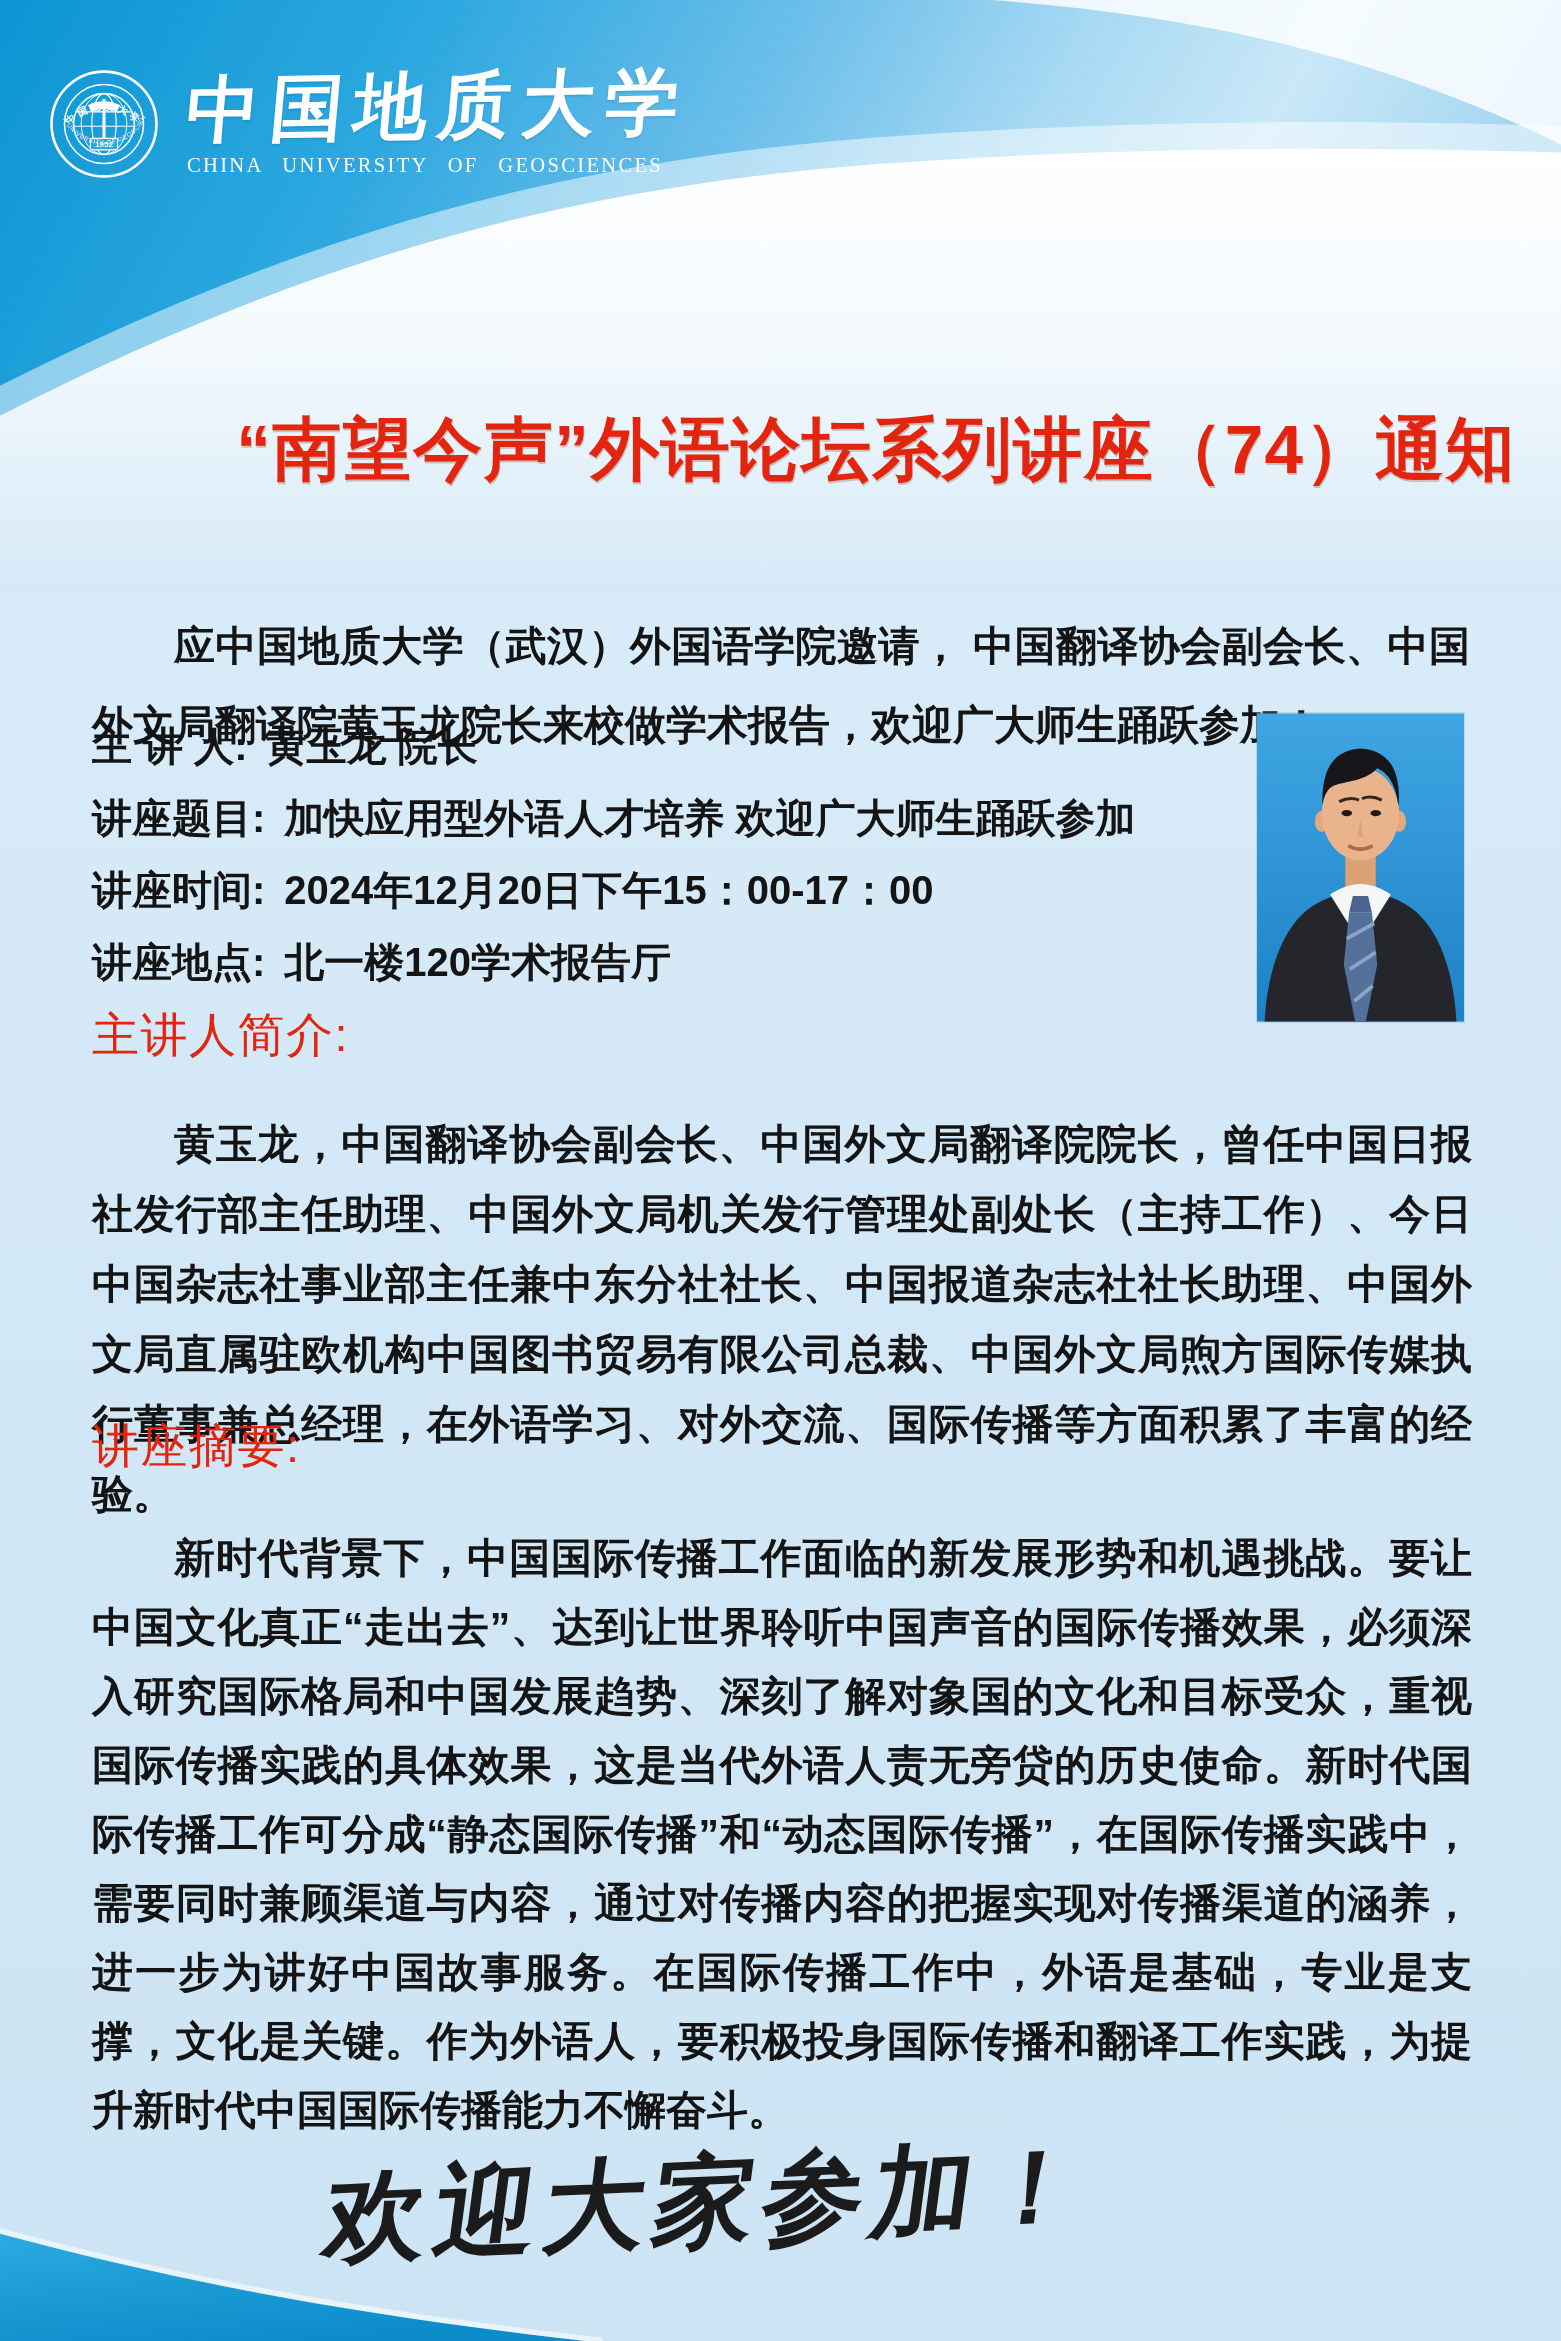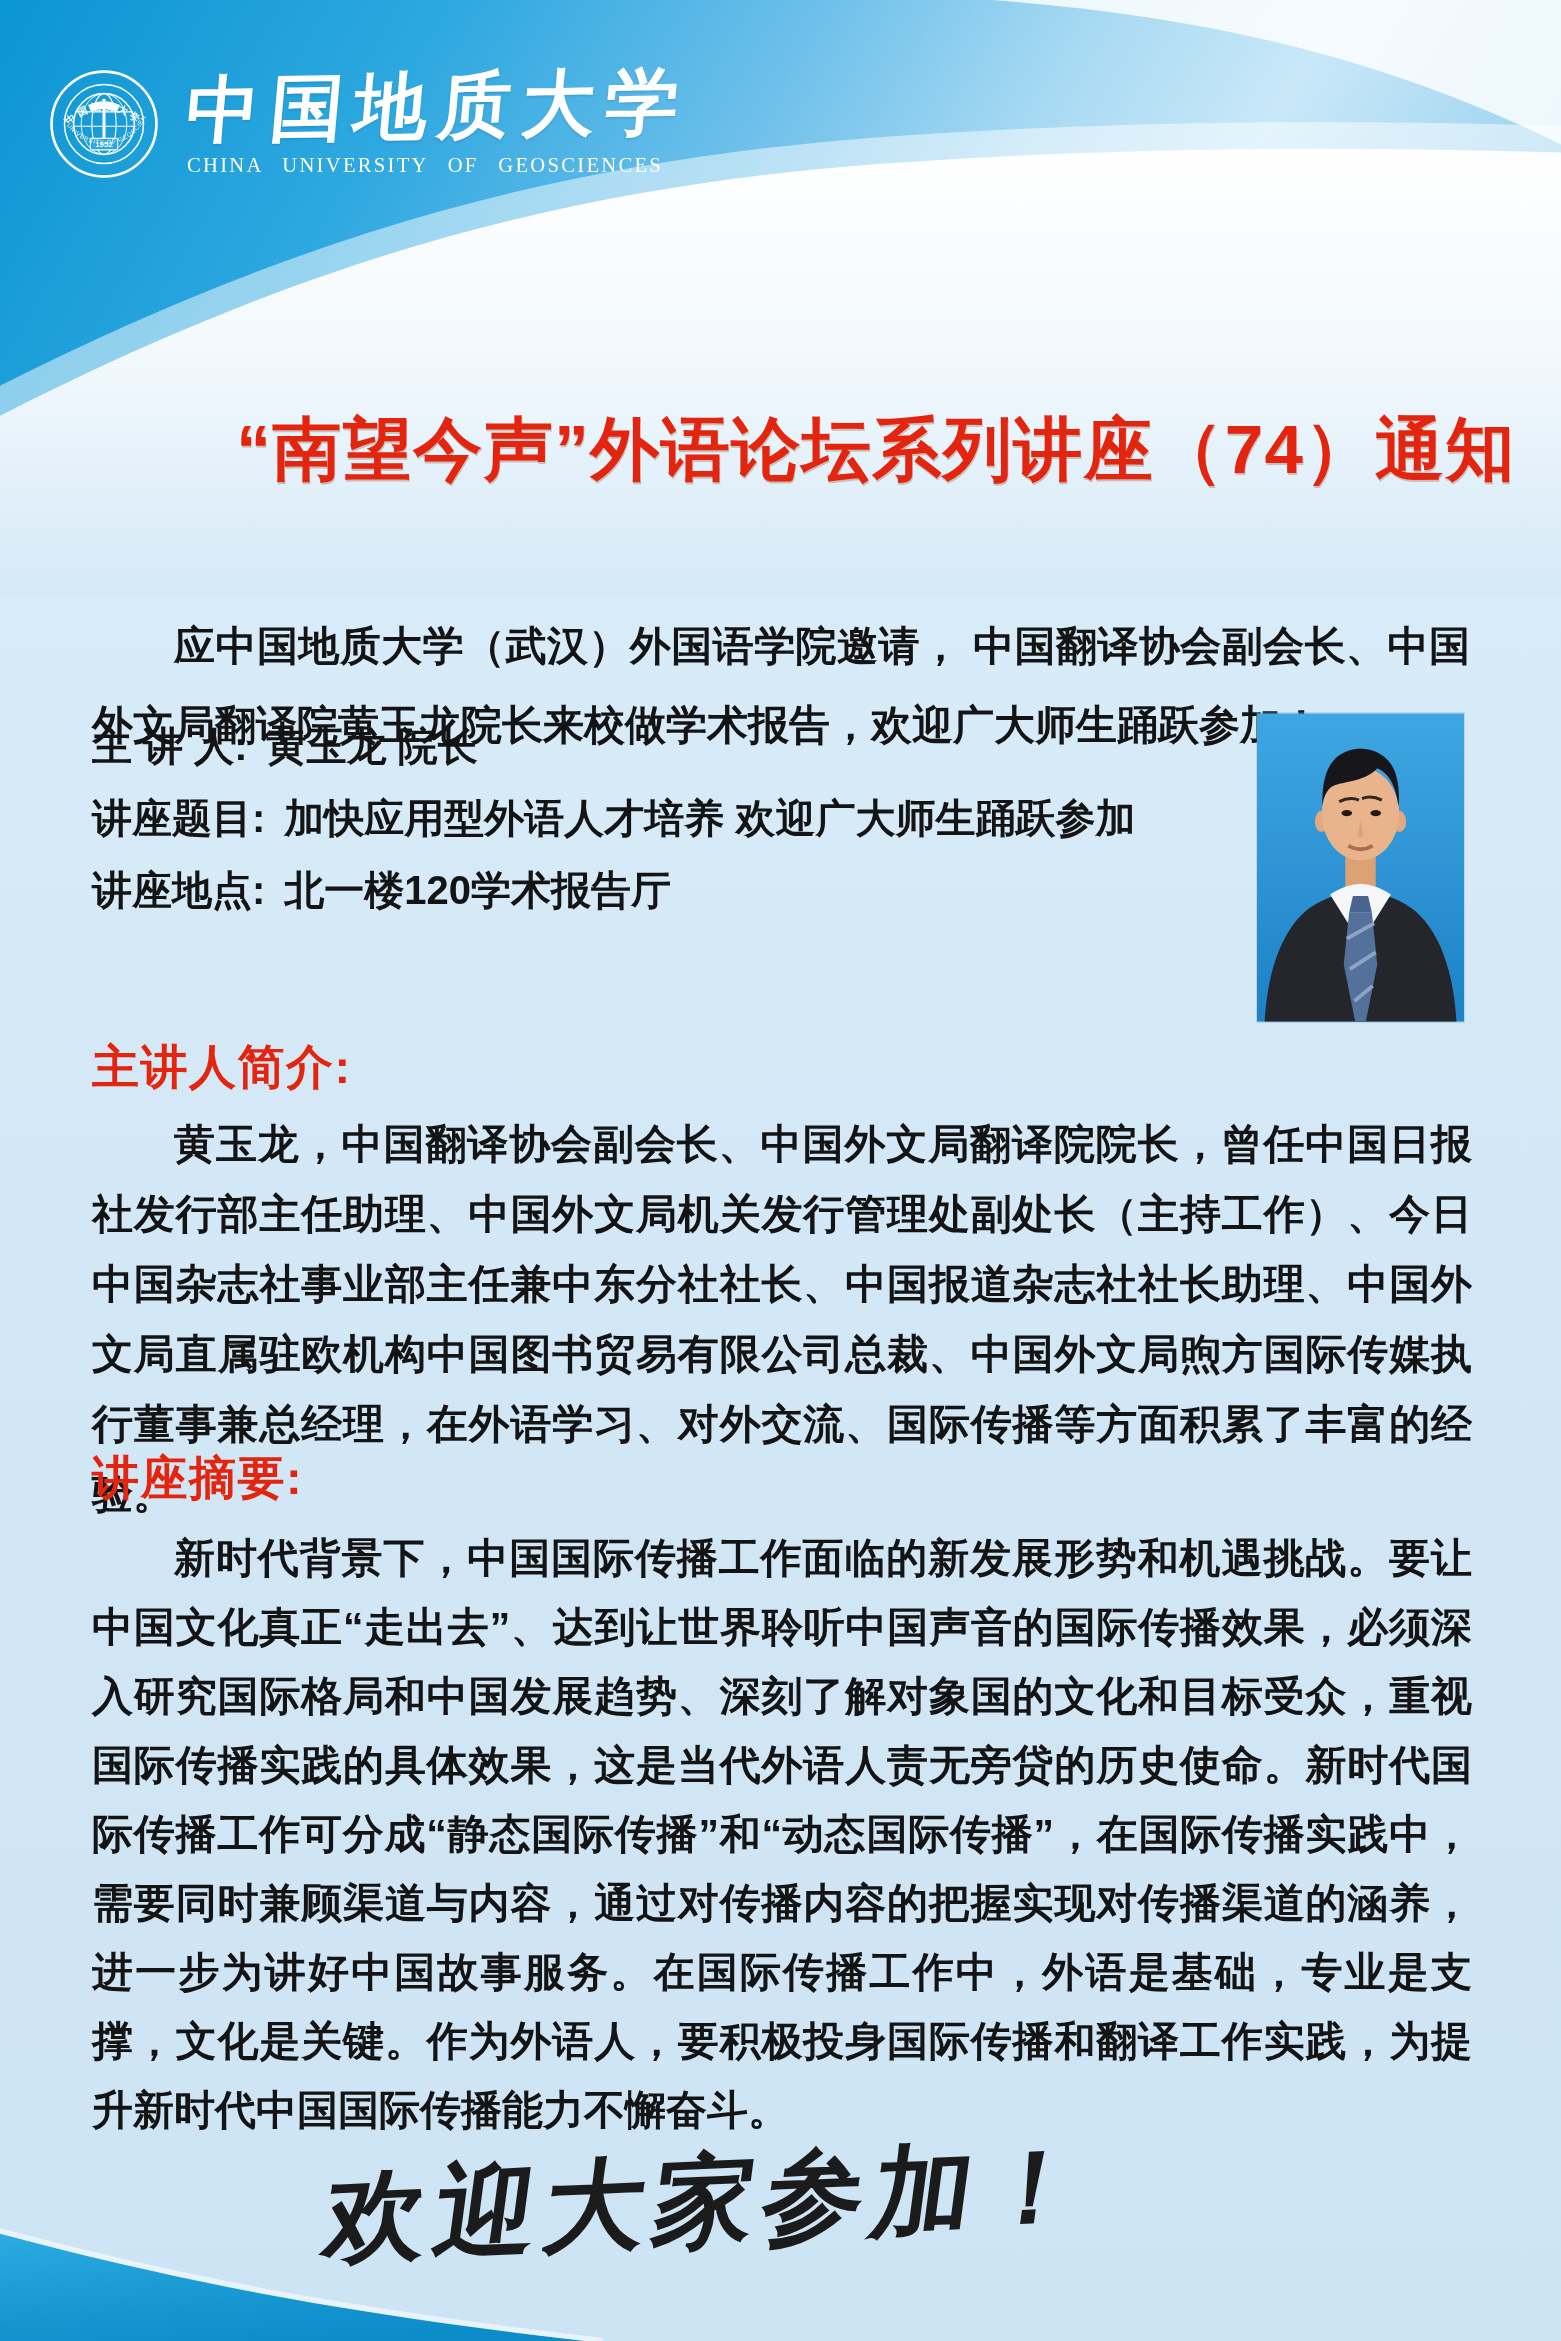--- a/index.html
+++ b/index.html
@@ -40,21 +40,21 @@
   .details{position:absolute;left:92px;top:723px;width:1159px;z-index:2;}
   .detail-row{font-size:40px;font-weight:bold;line-height:47px;margin-bottom:25px;white-space:nowrap;}
   .detail-label{display:inline;}
   .detail-value{display:inline;margin-left:19px;}
   .photo{
     position:absolute;left:1257px;top:713px;width:207px;height:309px;z-index:2;
     box-shadow:0 0 0 0.8px rgba(120,160,190,.35);
   }
   .sec-heading{
     position:absolute;left:92px;z-index:2;
-    font-size:47px;font-weight:bold;color:#e3250f;letter-spacing:1.5px;margin-top:32px;
+    font-size:47px;font-weight:normal;color:#e3250f;letter-spacing:1.5px;
   }
   .bio-heading{top:1004px;}
   .bio{
     position:absolute;left:92px;right:90px;top:1068px;z-index:2;
     font-size:41px;font-weight:bold;line-height:70px;
     text-align:justify;text-indent:2em;
   }
   .abstract-heading{top:1415px;}
   .abstract{
     position:absolute;left:92px;right:90px;top:1483px;z-index:2;
@@ -137,20 +137,23 @@
   <p class="intro">应中国地质大学（武汉）外国语学院邀请， 中国翻译协会副会长、中国外文局翻译院黄玉龙院长来校做学术报告，欢迎广大师生踊跃参加！</p>
 
   <div class="details">
     <div class="detail-row">
       <span class="detail-label">主 讲 人:</span><span class="detail-value">黄玉龙 院长</span>
     </div>
     <div class="detail-row">
       <span class="detail-label">讲座题目:</span><span class="detail-value">加快应用型外语人才培养 欢迎广大师生踊跃参加</span>
     </div>
     <div class="detail-row">
+      <span class="detail-label">讲座时间:</span><span class="detail-value">2024年12月20日下午15：00-17：00</span>
+    </div>
+    <div class="detail-row">
       <span class="detail-label">讲座地点:</span><span class="detail-value">北一楼120学术报告厅</span>
     </div>
   </div>
 
   <svg class="photo" viewBox="0 0 272 405" aria-hidden="true">
     <defs>
       <linearGradient id="gPhoto" x1="0" y1="0" x2="0" y2="1">
         <stop offset="0" stop-color="#3fa6e3"></stop>
         <stop offset="1" stop-color="#1d82c6"></stop>
       </linearGradient>

